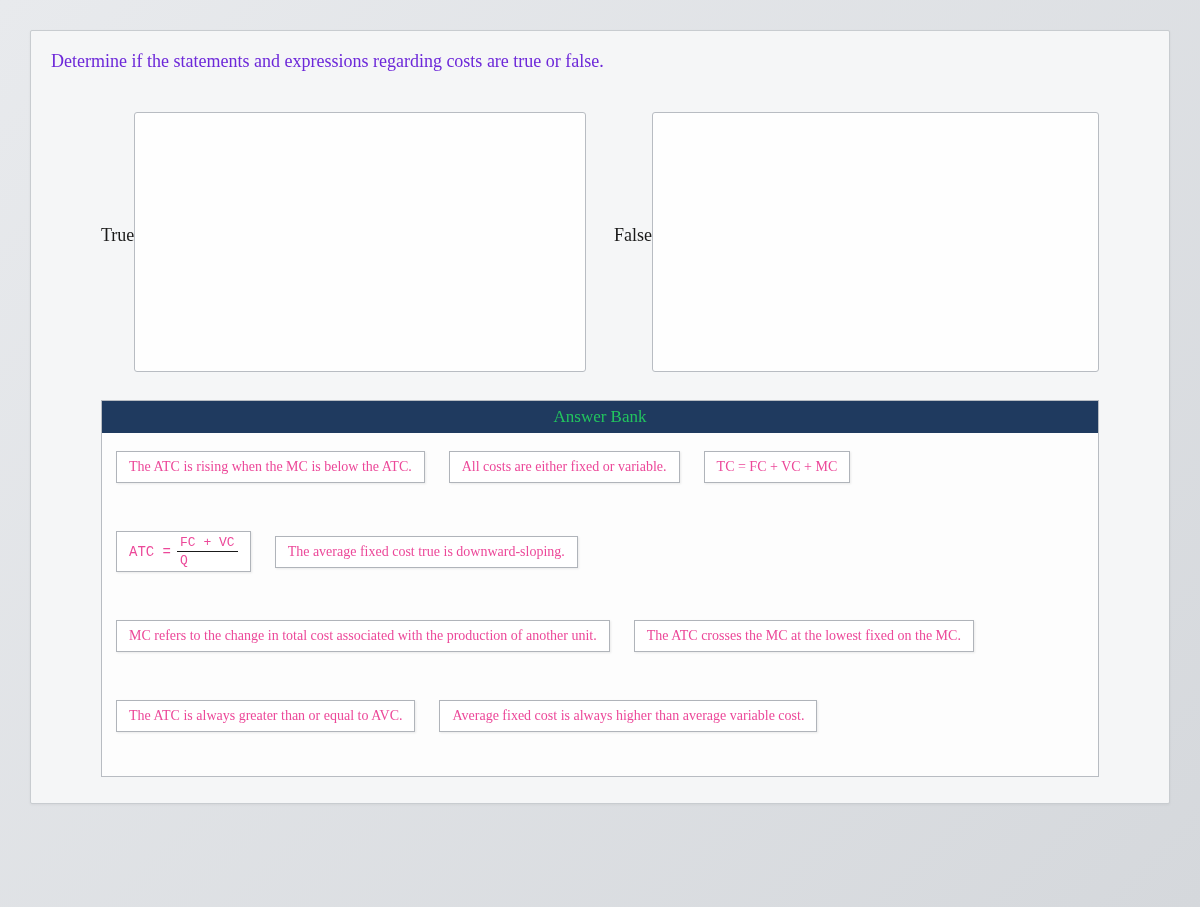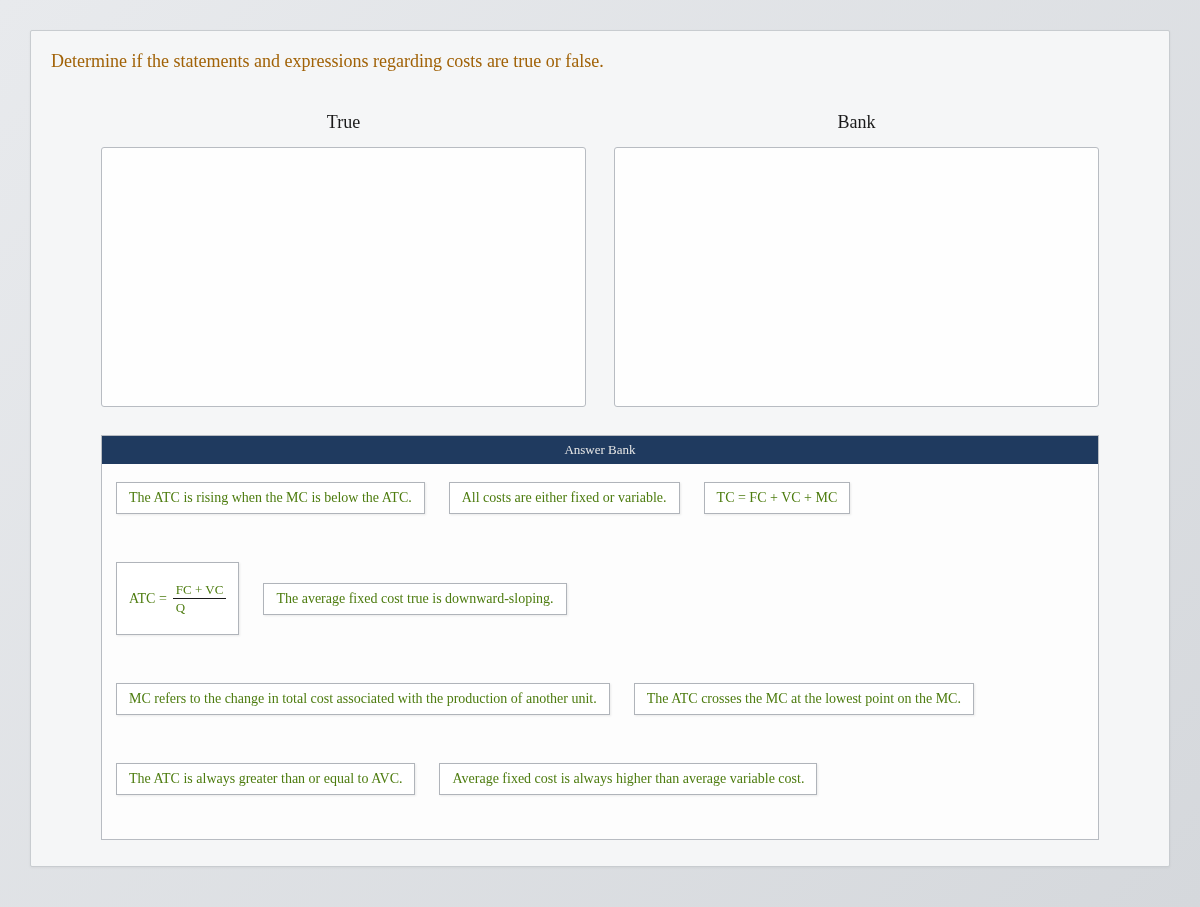--- a/index.html
+++ b/index.html
@@ -16,34 +16,33 @@
     }
     .main-container {
       background: #f5f6f7;
       border: 1px solid #c8ccd0;
       padding: 18px 20px 26px 20px;
       border-radius: 2px;
       box-shadow: 0 1px 3px rgba(0,0,0,0.05);
     }
     .prompt {
       font-size: 18px;
-      color: #a16207;
+      color: #6d28d9;
       margin-bottom: 38px;
       line-height: 1.4;
     }
     .dropzones {
       display: flex;
       gap: 28px;
       margin-bottom: 28px;
       padding: 0 50px;
     }
     .zone-column {
       flex: 1;
       display: flex;
-      flex-direction: column;
       align-items: center;
     }
     .zone-label {
       font-size: 18px;
       color: #1a1a1a;
       margin-bottom: 14px;
       text-align: center;
     }
     .dropzone {
       width: 100%;
@@ -52,48 +51,49 @@
       border: 1px solid #b8bcc2;
       border-radius: 3px;
     }
     .answer-bank-container {
       margin: 0 50px;
       border: 1px solid #b8bcc2;
       background: #fdfdfd;
     }
     .answer-bank-header {
       background: #1f3a5f;
-      color: #e5e5e5;
+      color: #22c55e;
       text-align: center;
       padding: 6px 0;
-      font-size: 13px;
+      font-size: 17px;
       font-family: Georgia, serif;
     }
     .answer-bank-body {
       padding: 18px 14px 20px 14px;
       display: flex;
       flex-wrap: wrap;
       gap: 24px 24px;
       align-items: center;
     }
     .answer-tile {
       background: #ffffff;
       border: 1px solid #b0b4ba;
       padding: 7px 12px;
       font-size: 14px;
-      color: #4d7c0f;
+      color: #ec4899;
       box-shadow: 1px 1px 2px rgba(0,0,0,0.08);
       cursor: move;
       display: inline-flex;
       align-items: center;
       white-space: nowrap;
       font-family: Georgia, serif;
     }
     .formula-tile {
-      padding: 20px 12px;
+      padding: 4px 12px;
+      font-family: Liberation Mono, monospace;
     }
     .frac {
       display: inline-block;
       text-align: left;
       vertical-align: middle;
       margin-left: 6px;
       line-height: 1;
     }
     .frac .num {
       display: block;
@@ -116,21 +116,21 @@
 
 <div class="main-container">
   <div class="prompt">Determine if the statements and expressions regarding costs are true or false.</div>
 
   <div class="dropzones">
     <div class="zone-column">
       <div class="zone-label">True</div>
       <div class="dropzone"></div>
     </div>
     <div class="zone-column">
-      <div class="zone-label">Bank</div>
+      <div class="zone-label">False</div>
       <div class="dropzone"></div>
     </div>
   </div>
 
   <div class="answer-bank-container">
     <div class="answer-bank-header">Answer Bank</div>
     <div class="answer-bank-body">
 
       <div class="answer-tile">The ATC is rising when the MC is below the ATC.</div>
       <div class="answer-tile">All costs are either fixed or variable.</div>
@@ -143,21 +143,21 @@
         <span class="frac">
           <span class="num">FC + VC</span>
           <span class="den">Q</span>
         </span>
       </div>
       <div class="answer-tile">The average fixed cost true is downward-sloping.</div>
 
       <div class="row-break"></div>
 
       <div class="answer-tile">MC refers to the change in total cost associated with the production of another unit.</div>
-      <div class="answer-tile">The ATC crosses the MC at the lowest point on the MC.</div>
+      <div class="answer-tile">The ATC crosses the MC at the lowest fixed on the MC.</div>
 
       <div class="row-break"></div>
 
       <div class="answer-tile">The ATC is always greater than or equal to AVC.</div>
       <div class="answer-tile">Average fixed cost is always higher than average variable cost.</div>
 
       <div class="row-break"></div>
 
 
     </div>

